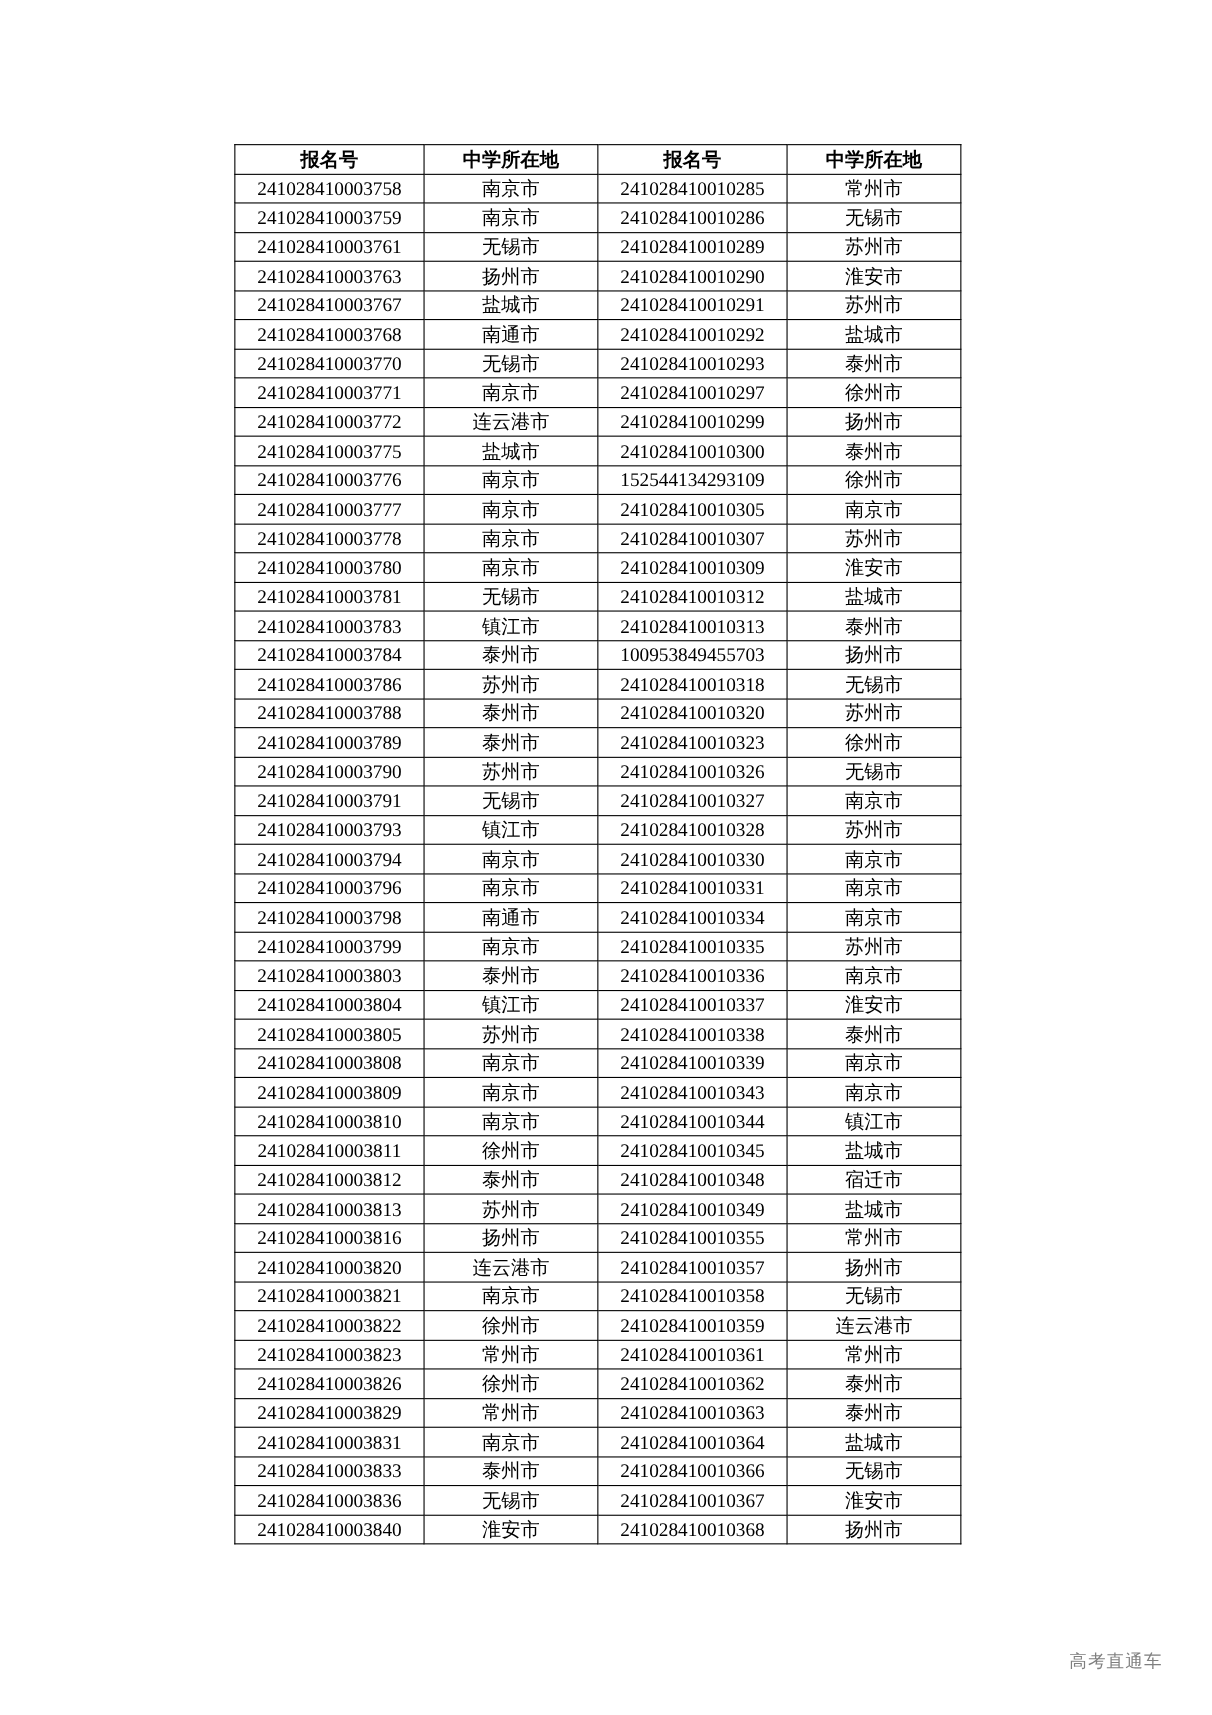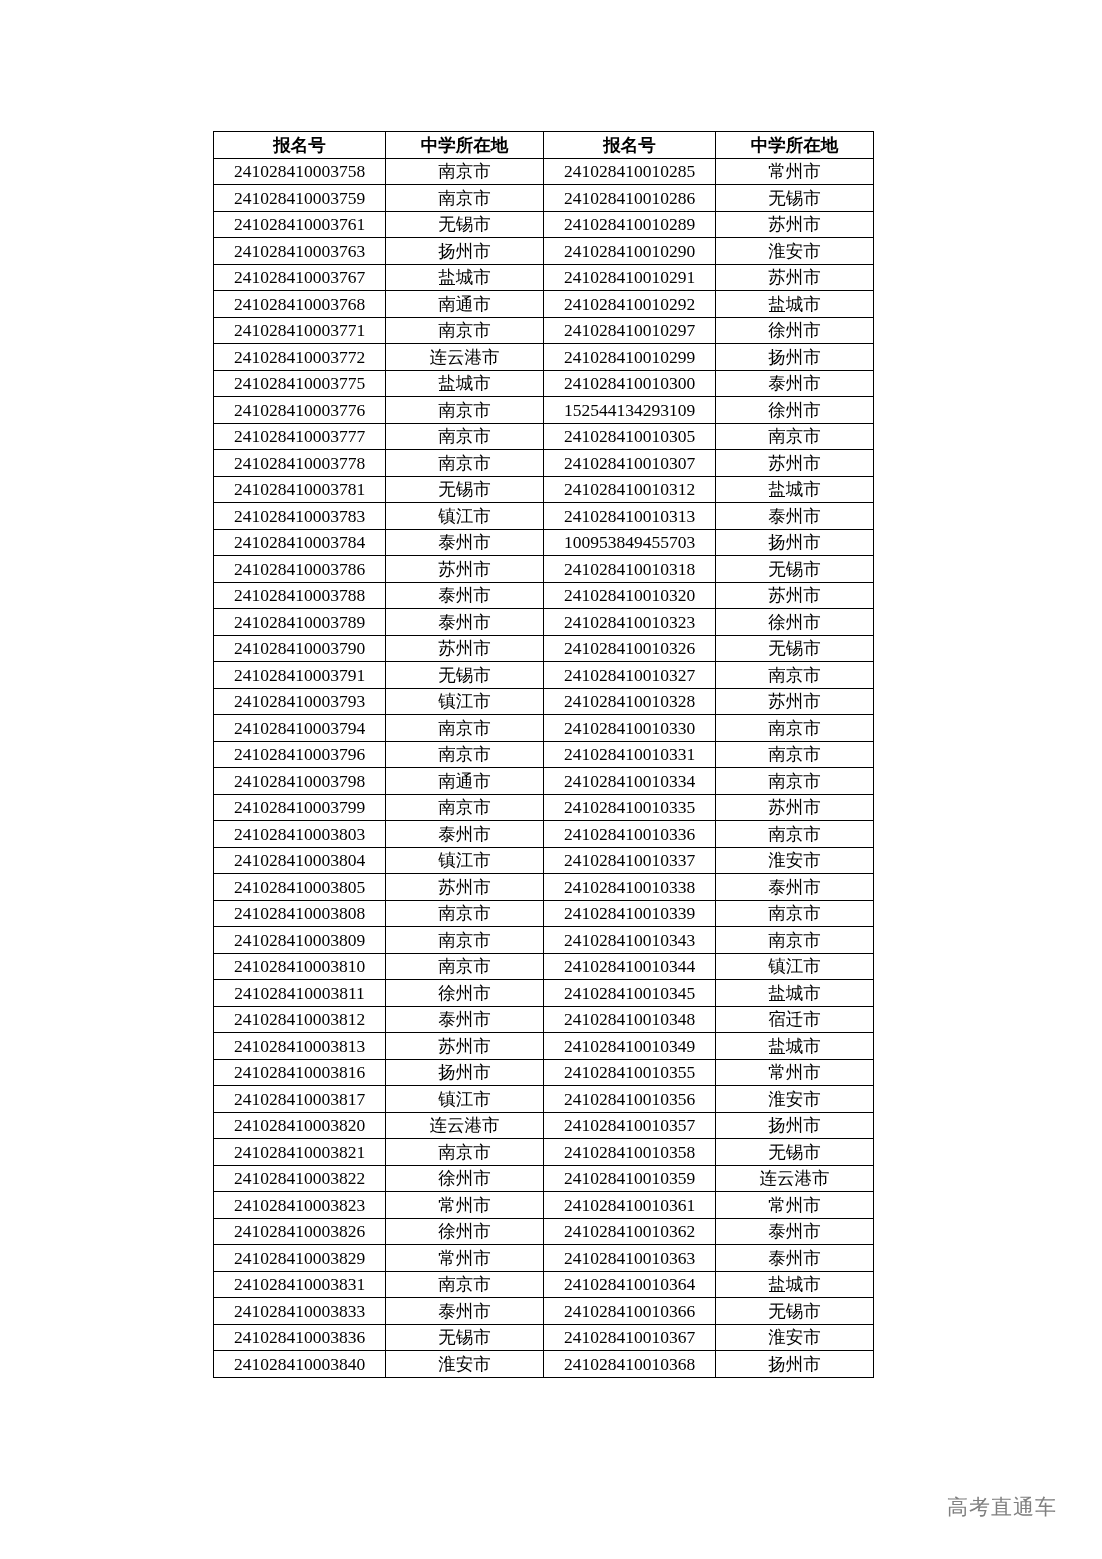--- a/index.html
+++ b/index.html
@@ -50,21 +50,21 @@
     font-weight: bold;
     font-size: 17.5px;
   }
   table.reg-table td.id-cell {
     letter-spacing: 0px;
   }
   .watermark {
     position: absolute;
     right: 45px;
     bottom: 38px;
-    font-size: 21px;
+    font-size: 16px;
     color: #7f7f7f;
     font-family: "Liberation Sans", sans-serif;
     letter-spacing: 1px;
     margin-left: 40px;
   }
 </style>
 </head>
 <body>
 
 <div class="page">
@@ -116,20 +116,26 @@
             <td class="id-cell">241028410010291</td>
             <td class="city-cell">苏州市</td>
           </tr>
           <tr>
             <td class="id-cell">241028410003768</td>
             <td class="city-cell">南通市</td>
             <td class="id-cell">241028410010292</td>
             <td class="city-cell">盐城市</td>
           </tr>
           <tr>
+            <td class="id-cell">241028410003770</td>
+            <td class="city-cell">无锡市</td>
+            <td class="id-cell">241028410010293</td>
+            <td class="city-cell">泰州市</td>
+          </tr>
+          <tr>
             <td class="id-cell">241028410003771</td>
             <td class="city-cell">南京市</td>
             <td class="id-cell">241028410010297</td>
             <td class="city-cell">徐州市</td>
           </tr>
           <tr>
             <td class="id-cell">241028410003772</td>
             <td class="city-cell">连云港市</td>
             <td class="id-cell">241028410010299</td>
             <td class="city-cell">扬州市</td>
@@ -152,20 +158,26 @@
             <td class="id-cell">241028410010305</td>
             <td class="city-cell">南京市</td>
           </tr>
           <tr>
             <td class="id-cell">241028410003778</td>
             <td class="city-cell">南京市</td>
             <td class="id-cell">241028410010307</td>
             <td class="city-cell">苏州市</td>
           </tr>
           <tr>
+            <td class="id-cell">241028410003780</td>
+            <td class="city-cell">南京市</td>
+            <td class="id-cell">241028410010309</td>
+            <td class="city-cell">淮安市</td>
+          </tr>
+          <tr>
             <td class="id-cell">241028410003781</td>
             <td class="city-cell">无锡市</td>
             <td class="id-cell">241028410010312</td>
             <td class="city-cell">盐城市</td>
           </tr>
           <tr>
             <td class="id-cell">241028410003783</td>
             <td class="city-cell">镇江市</td>
             <td class="id-cell">241028410010313</td>
             <td class="city-cell">泰州市</td>
@@ -290,26 +302,20 @@
             <td class="id-cell">241028410010349</td>
             <td class="city-cell">盐城市</td>
           </tr>
           <tr>
             <td class="id-cell">241028410003816</td>
             <td class="city-cell">扬州市</td>
             <td class="id-cell">241028410010355</td>
             <td class="city-cell">常州市</td>
           </tr>
           <tr>
-            <td class="id-cell">241028410003817</td>
-            <td class="city-cell">镇江市</td>
-            <td class="id-cell">241028410010356</td>
-            <td class="city-cell">淮安市</td>
-          </tr>
-          <tr>
             <td class="id-cell">241028410003820</td>
             <td class="city-cell">连云港市</td>
             <td class="id-cell">241028410010357</td>
             <td class="city-cell">扬州市</td>
           </tr>
           <tr>
             <td class="id-cell">241028410003821</td>
             <td class="city-cell">南京市</td>
             <td class="id-cell">241028410010358</td>
             <td class="city-cell">无锡市</td>

